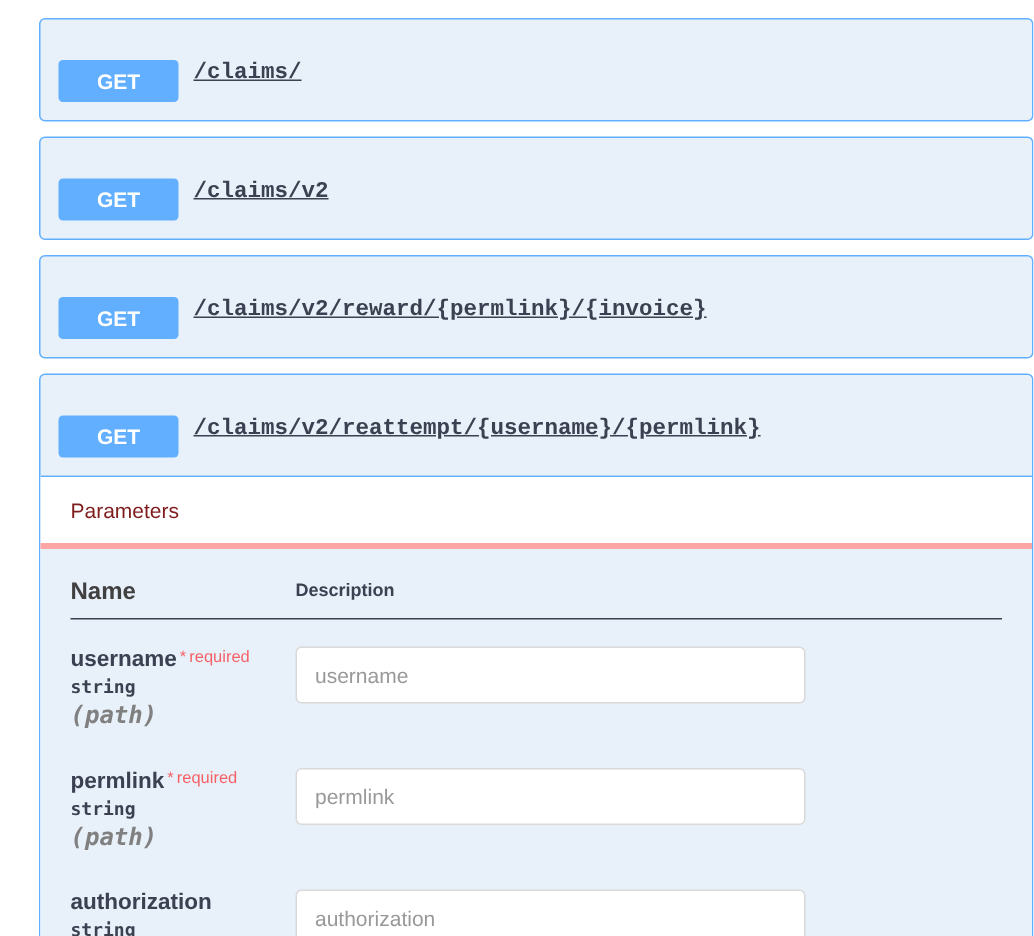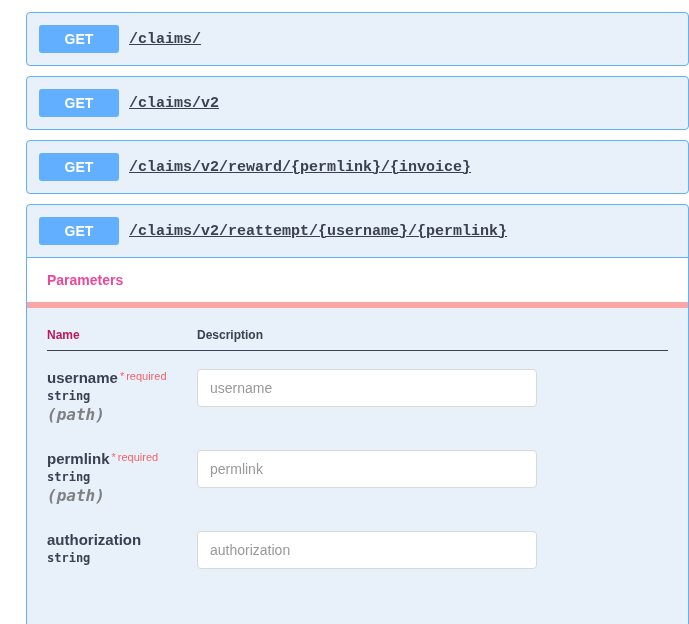--- a/index.html
+++ b/index.html
@@ -1,25 +1,25 @@
 <!DOCTYPE html>
 <html><head>
 <meta charset="utf-8">
 <style>
 * { box-sizing: border-box; margin: 0; padding: 0; }
 body { font-family: -apple-system, BlinkMacSystemFont, "Segoe UI", sans-serif; background: #fff; padding: 0; width: 689px; }
 .op-row { border: 1px solid #61affe; border-radius: 4px; margin: 0 0 10px 26px; background: #e8f0fa; }
-.op-header { display: flex; align-items: center; padding: 12px; cursor: pointer; }
+.op-header { display: flex; padding: 12px; cursor: pointer; margin-top: 15px; }
 .method-badge { background: #61affe; color: #fff; font-weight: 700; font-size: 14px; padding: 6px 0; width: 80px; text-align: center; border-radius: 3px; font-family: -apple-system, sans-serif; }
 .path { font-family: "SFMono-Regular", Consolas, "Liberation Mono", Menlo, monospace; font-size: 15px; font-weight: 600; color: #3b4151; margin-left: 10px; text-decoration: underline; }
 .op-body { border-top: 1px solid #61affe; background: #fff; }
-.params-header { padding: 14px 20px; font-weight: 700; font-size: 14px; color: #ec4899; border-bottom: 6px solid #fca5a5; }
+.params-header { padding: 14px 20px; font-weight: 400; font-size: 14px; color: #7f1d1d; border-bottom: 4px solid #fca5a5; }
 .params-table-wrap { background: #e8f0fa; padding: 20px 20px 60px 20px; }
 .params-thead { display: flex; border-bottom: 1px solid #3b4151; padding-bottom: 8px; margin-bottom: 18px; }
-.col-name { width: 150px; font-size: 12px; font-weight: 700; color: #be185d; }
+.col-name { width: 150px; font-size: 16px; font-weight: 700; color: #404040; }
 .col-desc { font-size: 12px; font-weight: 700; color: #3b4151; }
 .param-row { display: flex; margin-bottom: 26px; }
 .param-name-cell { width: 150px; }
 .param-name { font-weight: 700; font-size: 15px; color: #3b4151; display: inline; }
 .req-star { color: #ff000099; font-size: 11px; margin-left: 2px; position: relative; top: -3px; }
 .req-text { color: #ff000099; font-size: 11px; margin-left: 2px; position: relative; top: -3px; font-family: Liberation Sans, sans-serif; }
 .param-type { font-family: "SFMono-Regular", Consolas, monospace; font-size: 12px; font-weight: 600; color: #3b4151; margin-top: 2px; }
 .param-in { font-family: "SFMono-Regular", Consolas, monospace; font-size: 16px; color: #808080; font-style: italic; font-weight: 600; margin-top: 2px; }
 .param-input { width: 340px; padding: 10px 12px; border: 1px solid #d9d9d9; border-radius: 4px; font-size: 14px; background: #fff; color: #3b4151; }
 .param-input::placeholder { color: #999; }

